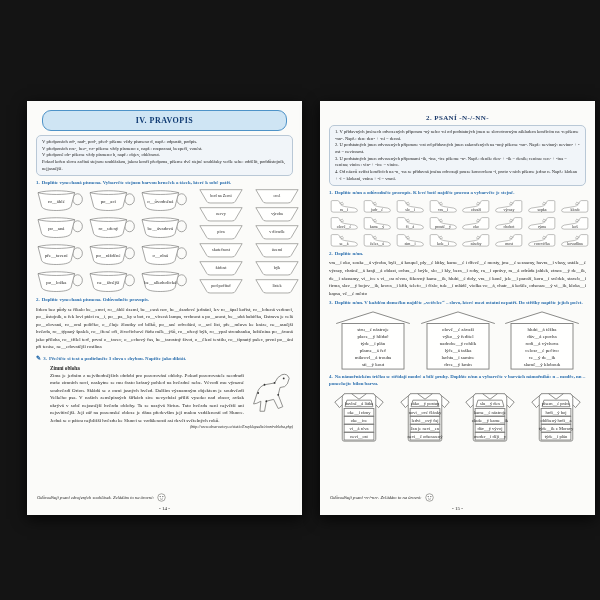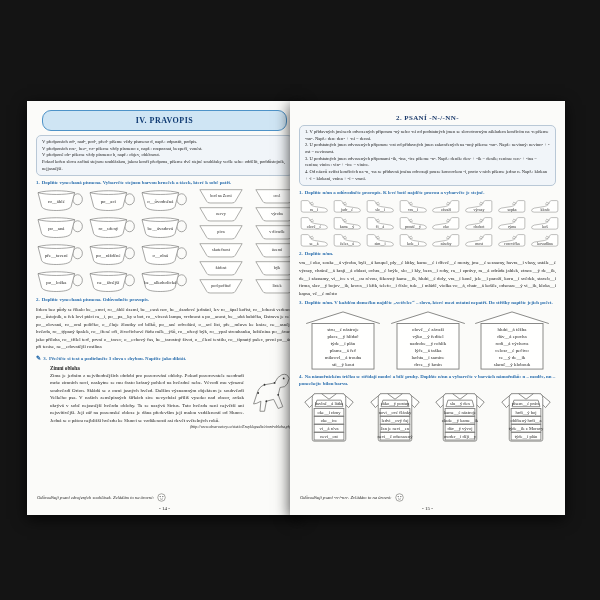--- a/index.html
+++ b/index.html
@@ -1,21 +1,21 @@
 <!DOCTYPE html>
 <html><head>
 <meta charset="utf-8">
 <style>
   html,body{margin:0;padding:0;background:#141414;}
   .desk{position:relative;width:600px;height:600px;background:#141414;overflow:hidden;
         font-family:"Liberation Serif",serif;color:#1c1c1c;}
   .page{position:absolute;top:101px;width:275px;height:414px;background:#fbfbf9;
         box-shadow:0 4px 14px rgba(0,0,0,.75);padding:7px 9px 20px 9px;box-sizing:border-box;overflow:hidden;}
   .page.left{left:27px}
-  .page.right{left:290px}
+  .page.right{left:320px}
 
   .titlebox{background:#cfe5f4;border:1.4px solid #4e93c8;border-radius:9px;
             text-align:center;font-weight:bold;color:#0f3a72;font-size:8px;
             padding:5px 0;margin:2px 6px 4px 6px;letter-spacing:.5px;}
   .heading{text-align:center;font-weight:bold;color:#1b3a6b;font-size:7px;margin:3px 0 3px 0;letter-spacing:.4px;}
   .rulesbox{background:#f1f5f9;border:.8px solid #b9c8d6;border-radius:5px;
             padding:3px 5px;font-size:4.6px;line-height:1.45;margin-bottom:4px;}
   .rule{margin:0;}
   .instr{color:#2b6fae;font-weight:bold;font-size:4.9px;line-height:1.35;margin:3px 0 2px 0;}
   .instr .num{margin-right:2px;}

